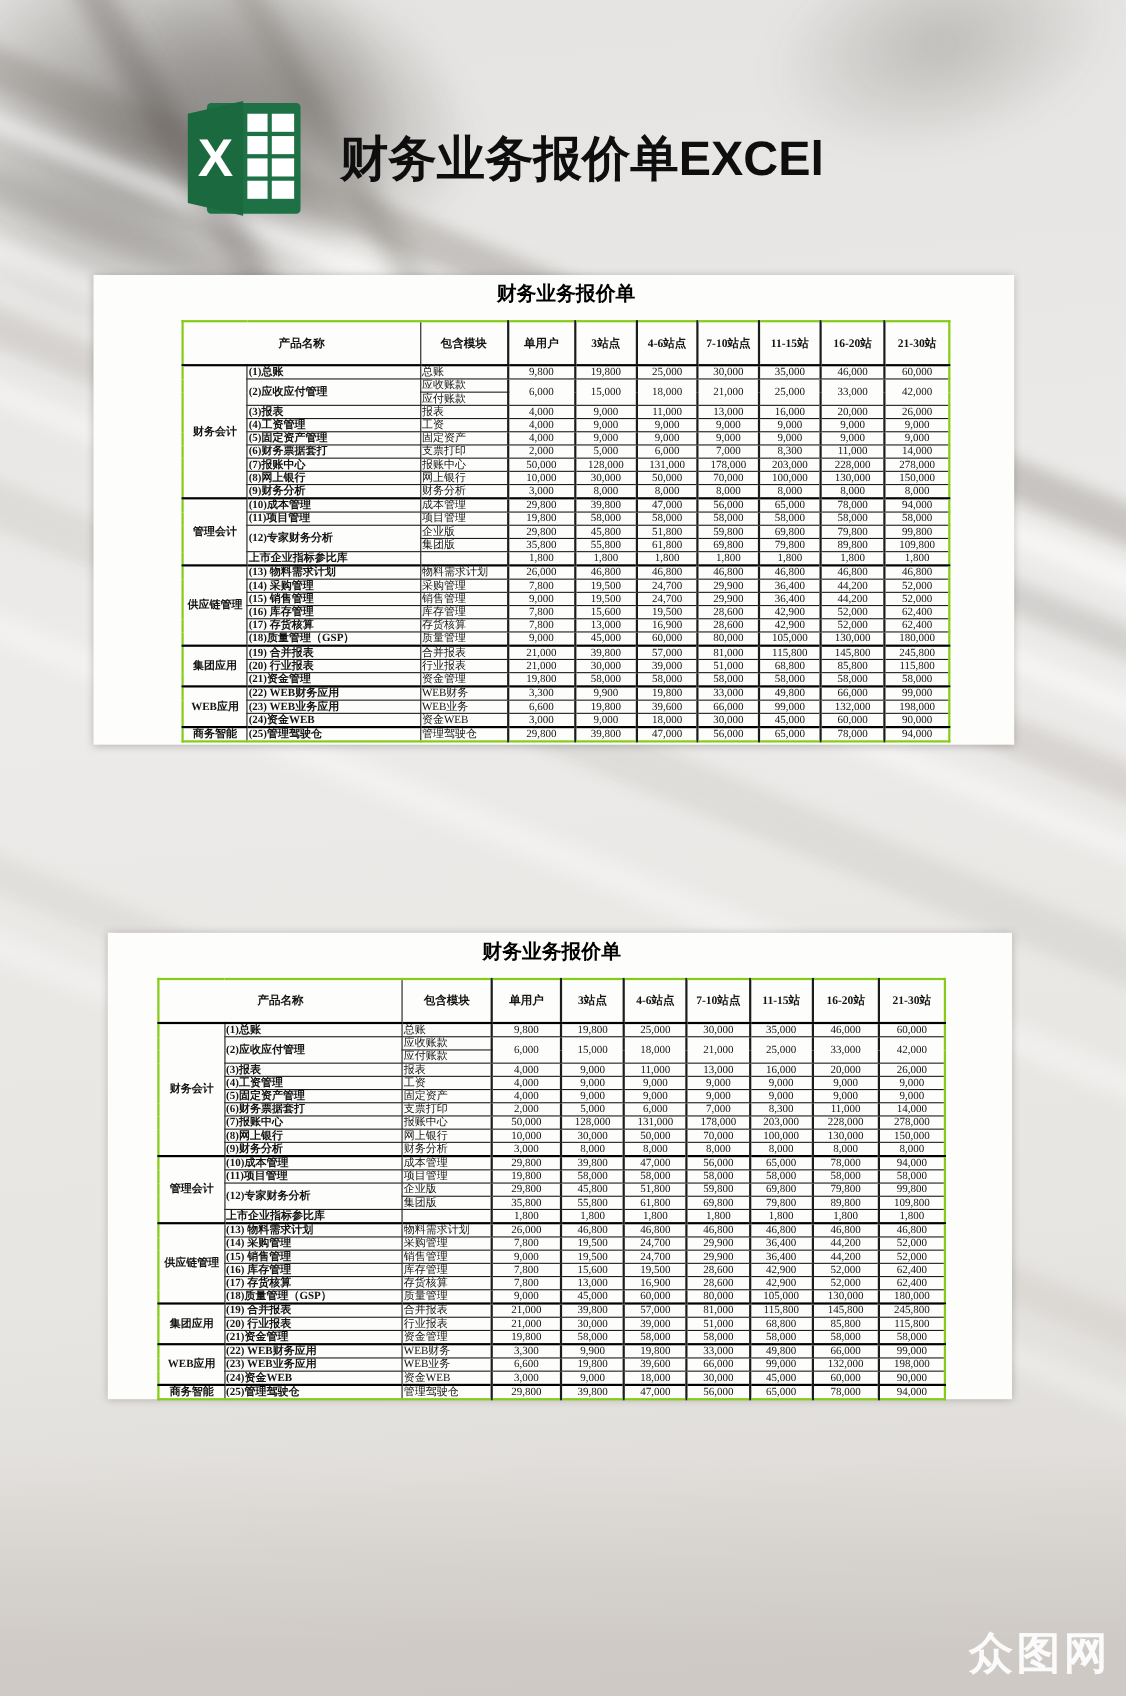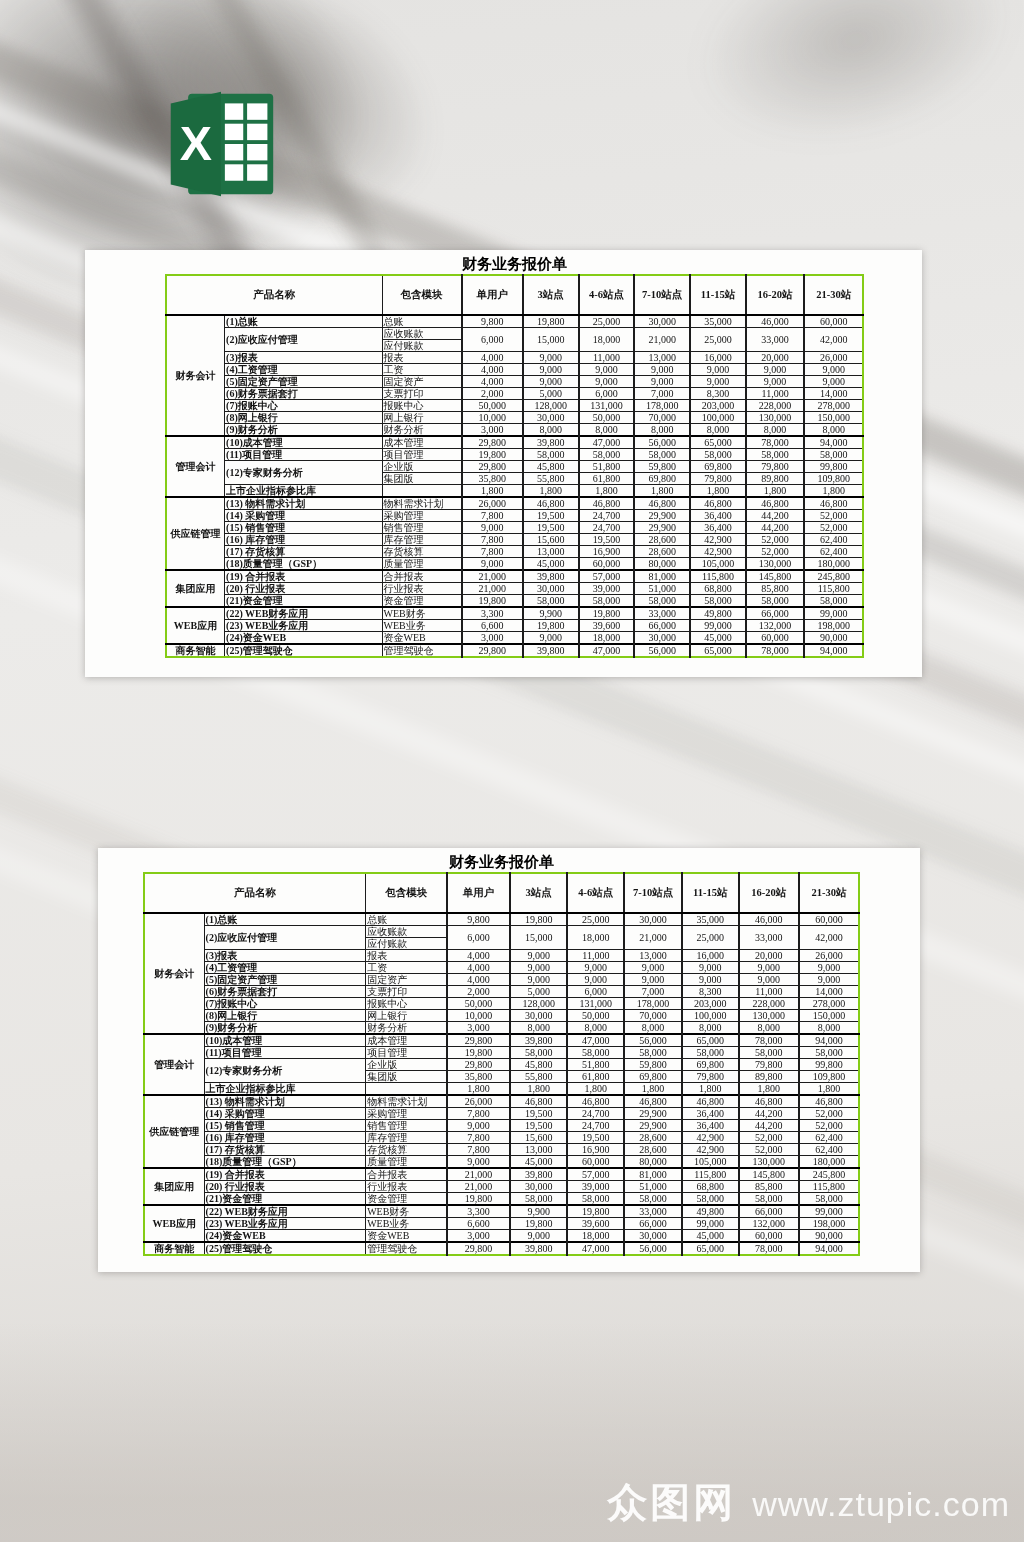--- a/index.html
+++ b/index.html
@@ -36,21 +36,21 @@
   .header { position:absolute; left:163px; top:86px; display:flex; align-items:center; gap:30px; z-index:2; }
   .excel-logo { width:116px; height:116px; flex:0 0 auto; }
   .page-title { font-size:44px; font-weight:700; color:#0e0e0e; letter-spacing:0px; white-space:nowrap; }
   
   .panel { position:absolute; background:#fdfdfc; box-shadow:0 1px 7px rgba(75,72,68,0.35); z-index:2; }
   #panel1 { left:85px; top:250px; width:837px; height:427px; }
   #panel1 .tbl-wrap { margin:0 58px 0 80px; }
   #panel2 { left:98px; top:848px; width:822px; height:424px; }
   #panel2 .tbl-wrap { margin:0 60px 0 45px; }
   .sheet-title { text-align:center; font-family:"Liberation Serif","DejaVu Serif",serif; font-weight:bold;
-    font-size:15px; color:#000; padding:5px 0 0; }
+    font-size:18px; color:#000; padding:5px 0 12px; }
   
   .pt { width:100%; border-collapse:collapse; table-layout:fixed; border:2px solid #84cc16;
     font-family:"Liberation Serif","DejaVu Serif",serif; color:#141414; }
   .pt th, .pt td { border:1px solid #1c1c1c; overflow:hidden; white-space:nowrap; }
   .pt thead th { height:36px; font-size:10.5px; font-weight:bold; border-bottom:2px solid #000; text-align:center; }
   .pt td { height:11px; line-height:11px; font-size:10px; padding:0 1px; }
   .pt tr.sec-start td { border-top:2px solid #000; }
   .c-sec  { text-align:center; font-weight:bold; font-size:10.5px; }
   .c-prod { text-align:left; padding-left:3px; font-weight:600; font-size:10.2px; }
   .c-mod  { text-align:left; padding-left:3px;margin-top:35px; }
@@ -92,20 +92,21 @@
         <rect x="64" y="39" width="19" height="17"></rect>
         <rect x="87" y="39" width="21" height="17"></rect>
         <rect x="64" y="60" width="19" height="17"></rect>
         <rect x="87" y="60" width="21" height="17"></rect>
         <rect x="64" y="81" width="19" height="17"></rect>
         <rect x="87" y="81" width="21" height="17"></rect>
       </g>
       <polygon points="8,18 60,6 60,114 8,102" fill="#1b6a3f"></polygon>
       <text x="34" y="77" text-anchor="middle" font-size="50" font-weight="bold" fill="#ffffff" font-family="Liberation Sans, sans-serif">X</text>
     </svg>
+    <div class="page-title">财务业务报价单EXCEl</div>
   </div>
 
   <div class="panel" id="panel1">
     <div class="tbl-wrap">
       <div class="sheet-title">财务业务报价单</div>
       <table class="pt">
         <colgroup>
           <col style="width:8.4%">
             <col style="width:22.6%">
             <col style="width:11.4%">
@@ -776,16 +777,15 @@
               <td class="c-price">78,000</td>
               <td class="c-price">94,000</td>
             </tr>
           </tbody>
       </table>
     </div>
   </div>
 
   <div class="watermark">
     <span class="wm-brand">众图网</span>
-    <span class="wm-url">www.ztupic.com</span>
   </div>
 
 </div>
 
 </body></html>

